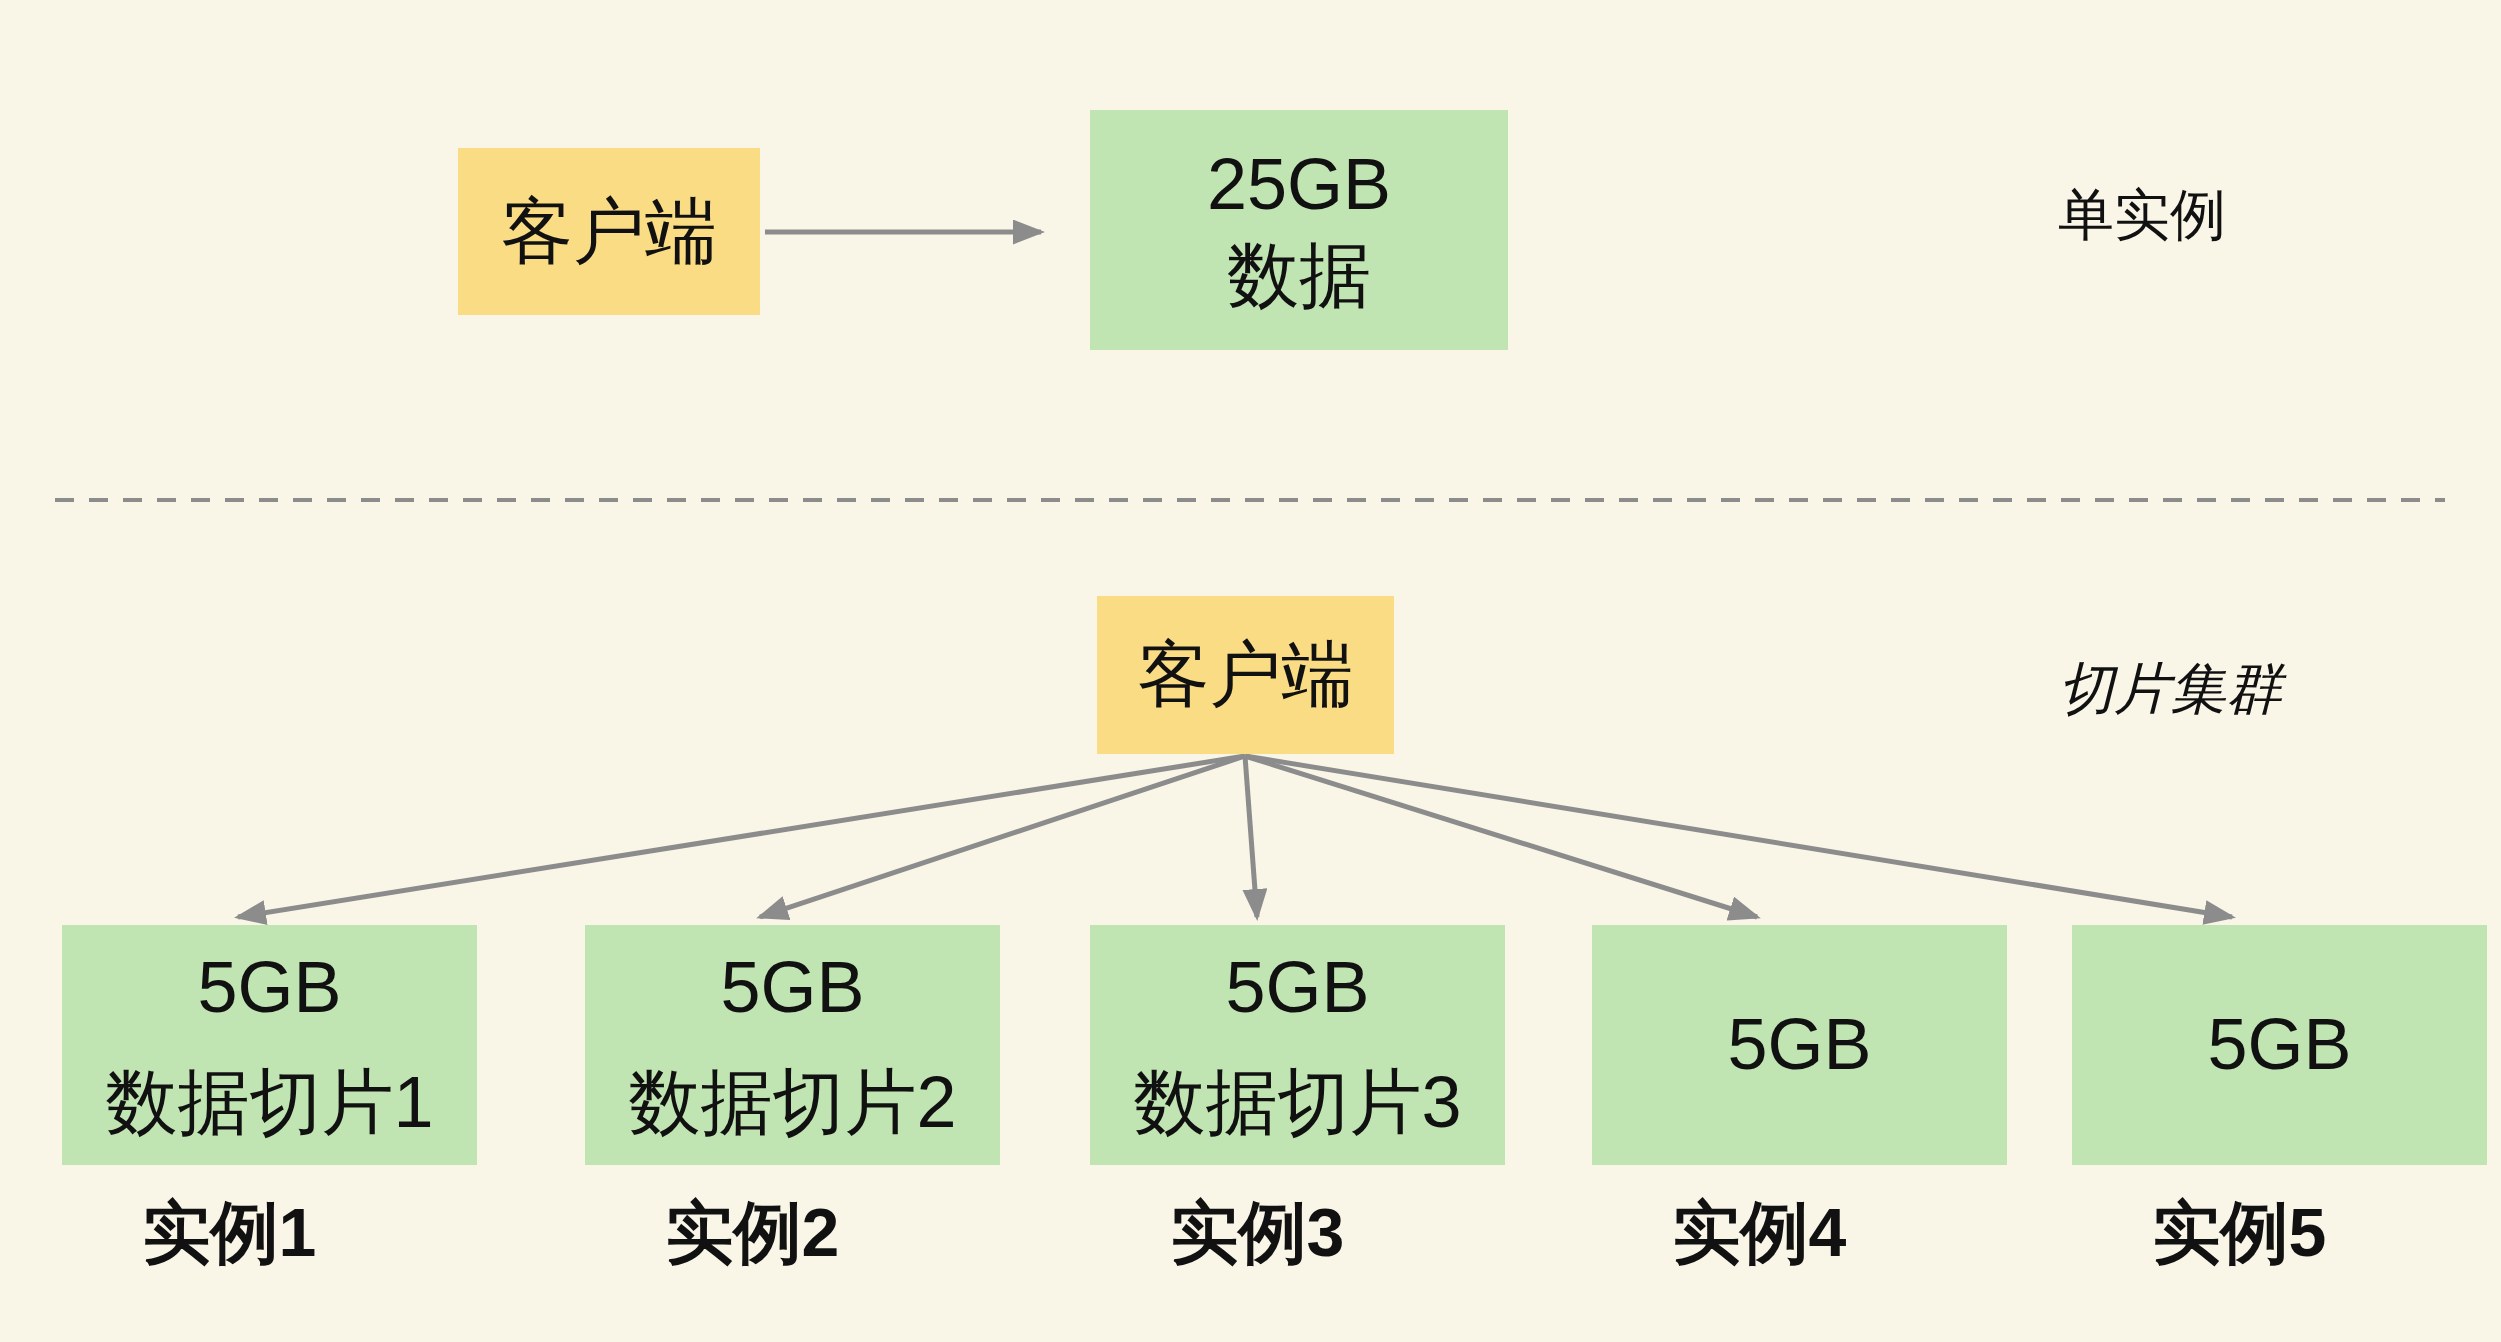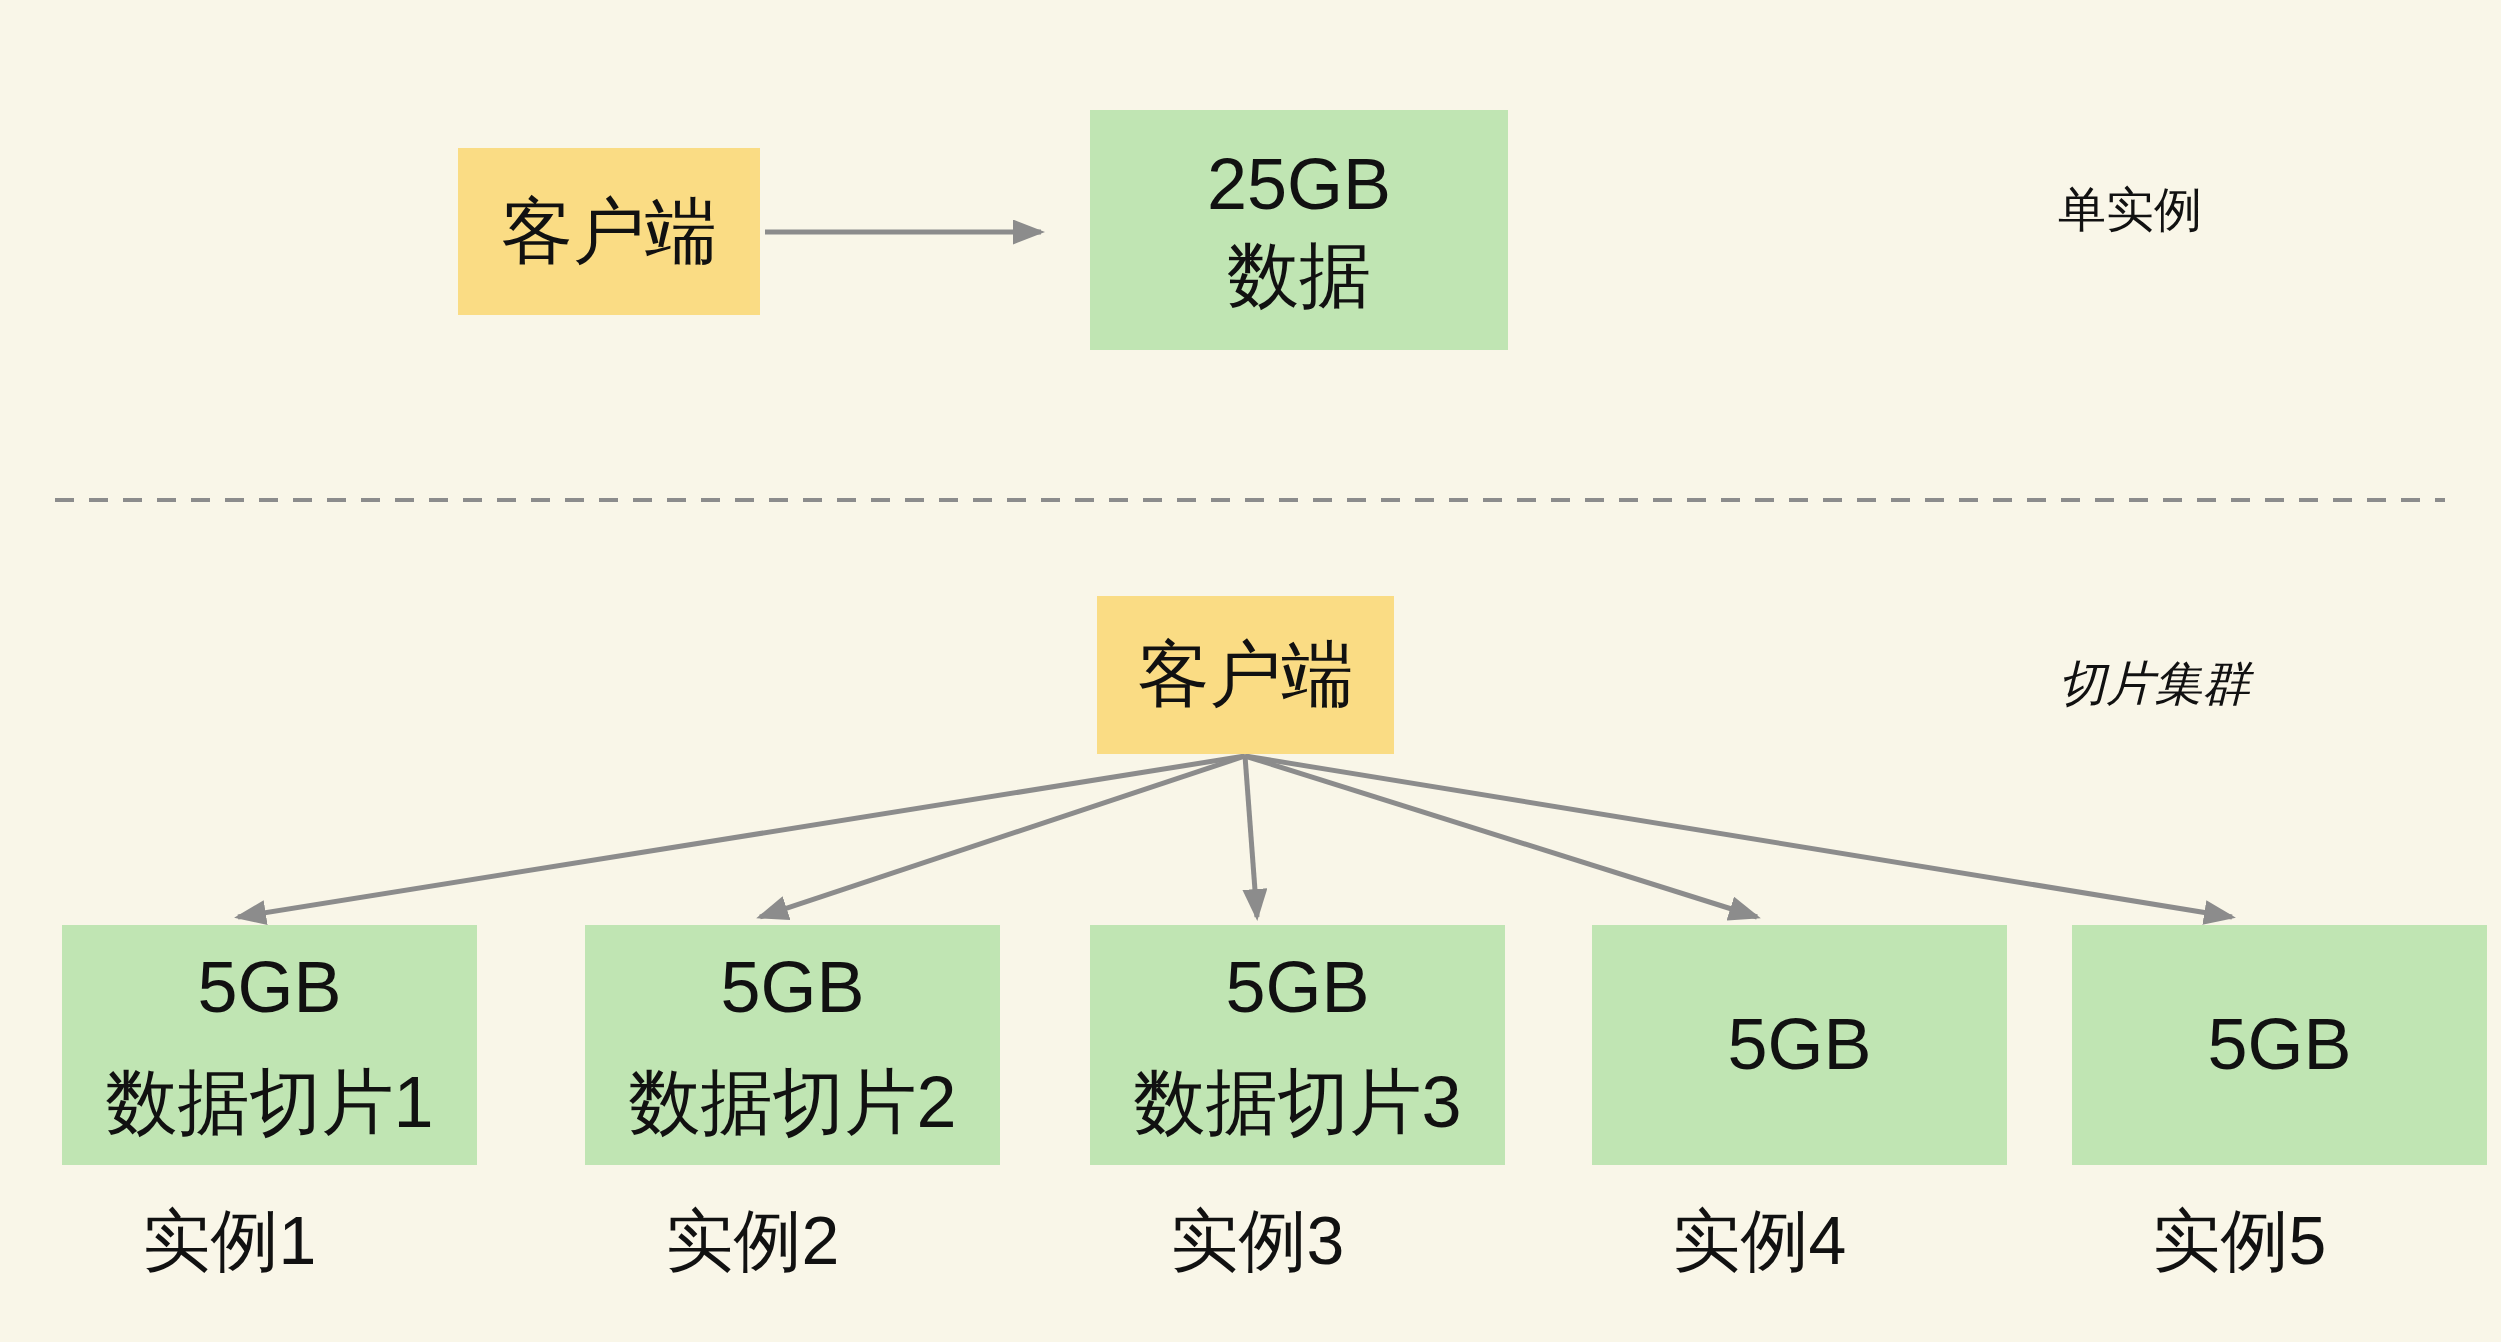--- a/index.html
+++ b/index.html
@@ -29,21 +29,21 @@
     text-align: center;
     font-size: 72px;
     font-weight: 500;
     line-height: 1.27;
   }
   .client { background: var(--client-box); }
   .datab  { background: var(--data-box); margin-left: 40px; }
 
   .section-label {
     position: absolute;
-    font-size: 48px;
+    font-size: 56px;
     font-weight: 500;
     white-space: nowrap;
   }
 
   
   .client-top   { left: 458px;  top: 148px; width: 302px; height: 167px; }
   .data-top     { left: 1050px; top: 110px; width: 418px; height: 240px; }
   .label-single { left: 2058px; top: 178px; }
 
   
@@ -65,23 +65,22 @@
   .s3 { left: 1050px; }
   .s4 { left: 1552px; }
   .s5 { left: 2032px; }
 
   .instance-label {
     position: absolute;
     top: 1188px;
     width: 415px;
     text-align: center;
     font-size: 68px;
-    font-weight: 400;
+    font-weight: 700;
     white-space: nowrap;
-    margin-top: 8px;
   }
   .i1 { left: 22px; }
   .i2 { left: 545px; }
   .i3 { left: 1050px; }
   .i4 { left: 1552px; }
   .i5 { left: 2032px; }
 
   .arrows {
     position: absolute;
     left: 0; top: 0;

